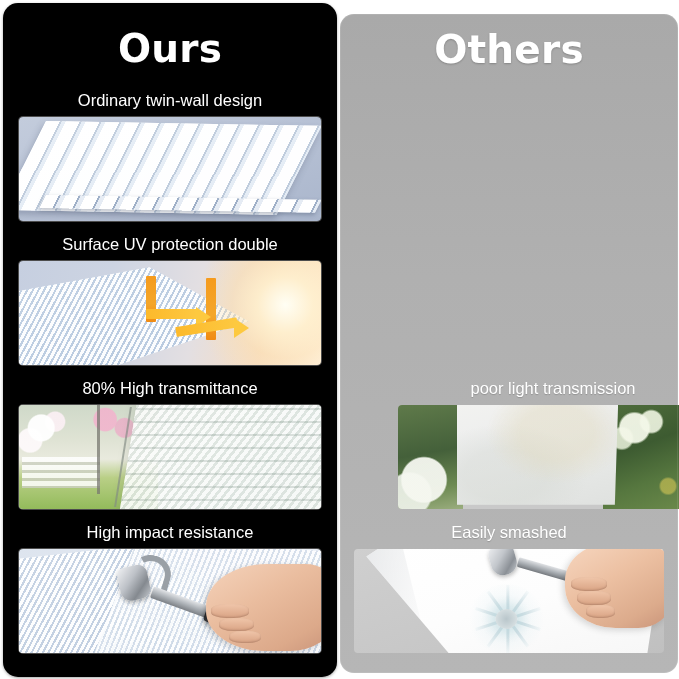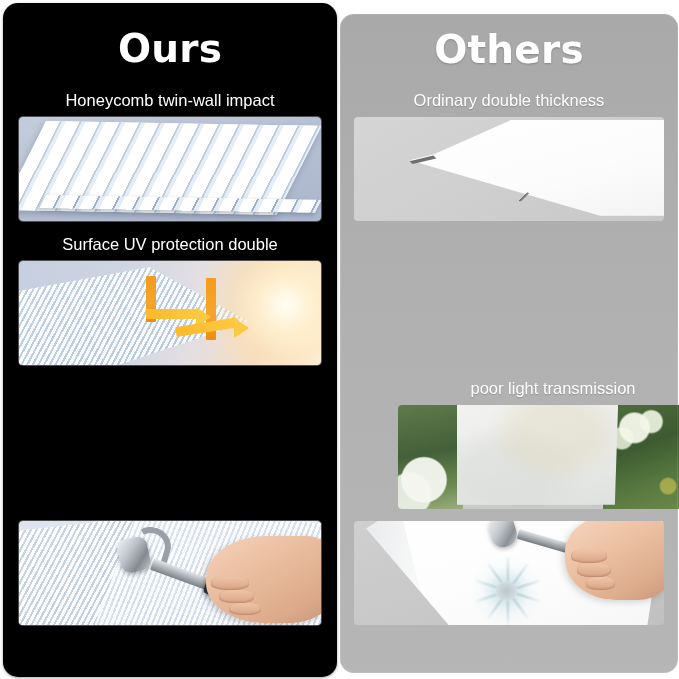--- a/index.html
+++ b/index.html
@@ -354,21 +354,21 @@
 </style>
 </head>
 <body>
 
 <div class="board">
 
   <section class="panel panel-ours">
     <div class="panel-title">Ours</div>
 
     <div class="row" style="top:86px;">
-      <div class="row-label">Honeycomb twin-wall impact</div>
+      <div class="row-label">Ordinary twin-wall design</div>
       <div class="fig f-twin">
         <div class="twin-sheet"></div>
         <div class="twin-edge"></div>
       </div>
     </div>
 
     <div class="row" style="top:230px;">
       <div class="row-label">Surface UV protection double</div>
       <div class="fig f-uv">
         <div class="uv-panel"></div>
@@ -378,61 +378,66 @@
         <div class="ar ar-down" style="left:62%;top:16%;height:62px;"></div>
 
         <div class="ar ar-right" style="left:42%;top:46%;width:52px;"></div>
         <div class="ar ar-head-r" style="position:absolute;left:calc(42% + 50px);top:44%;"></div>
 
         <div class="ar ar-right" style="left:52%;top:63%;width:62px;transform:rotate(-9deg);transform-origin:left center;"></div>
         <div class="ar ar-head-r" style="position:absolute;left:calc(52% + 58px);top:55%;"></div>
       </div>
     </div>
 
+    <div class="row" style="top:374px;">
+      <div class="row-label">80% High transmittance</div>
+      <div class="fig f-trans">
+        <div class="garden">
+          <div class="garden-steps"></div>
+          <div class="garden-post"></div>
+        </div>
+        <div class="trans-frame"></div>
+        <div class="trans-panel"></div>
+      </div>
+    </div>
 
     <div class="row" style="top:518px;">
+      <div class="row-label">High impact resistance</div>
       <div class="fig f-impact">
         <div class="imp-sheet"></div>
         <div class="imp-sheet2"></div>
         <div class="hammer-claw"></div>
         <div class="hammer-head"></div>
         <div class="hammer-shaft"></div>
         <div class="hammer-grip"></div>
         <div class="hand">
           <div class="finger" style="left:4%;top:46%;width:30%;height:16%;"></div>
           <div class="finger" style="left:10%;top:62%;width:28%;height:15%;"></div>
           <div class="finger" style="left:18%;top:77%;width:25%;height:14%;"></div>
         </div>
       </div>
     </div>
   </section>
 
   <section class="panel panel-others">
     <div class="panel-title">Others</div>
 
-    <div class="row row-others" style="top:75px;">
-      <div class="row-label">Ordinary double thickness</div>
-      <div class="fig f-plain">
-        <div class="plain-sheet"></div>
-        <div class="plain-edge"></div>
-        <div class="plain-edge2"></div>
-      </div>
-    </div>
 
 
     <div class="row row-others" style="top:363px;padding-left:44px;">
       <div class="row-label">poor light transmission</div>
       <div class="fig f-poor">
         <div class="bush-l"></div>
         <div class="bush-r"></div>
         <div class="poor-panel"></div>
       </div>
     </div>
 
     <div class="row row-others" style="top:507px;">
+      <div class="row-label">Easily smashed</div>
       <div class="fig f-smash">
         <div class="smash-sheet"></div>
         <div class="crack">
           <div class="crack-glow"></div>
           <div class="spike" style="transform:rotate(0deg);"></div>
           <div class="spike" style="transform:rotate(36deg);"></div>
           <div class="spike" style="transform:rotate(72deg);"></div>
           <div class="spike" style="transform:rotate(108deg);"></div>
           <div class="spike" style="transform:rotate(144deg);"></div>
           <div class="spike" style="transform:rotate(180deg);"></div>

